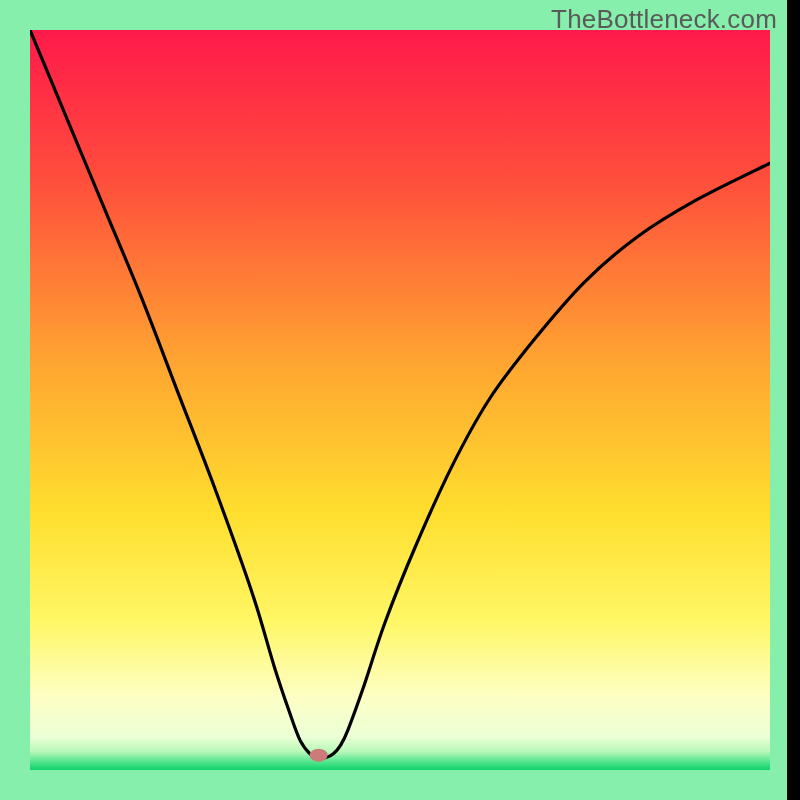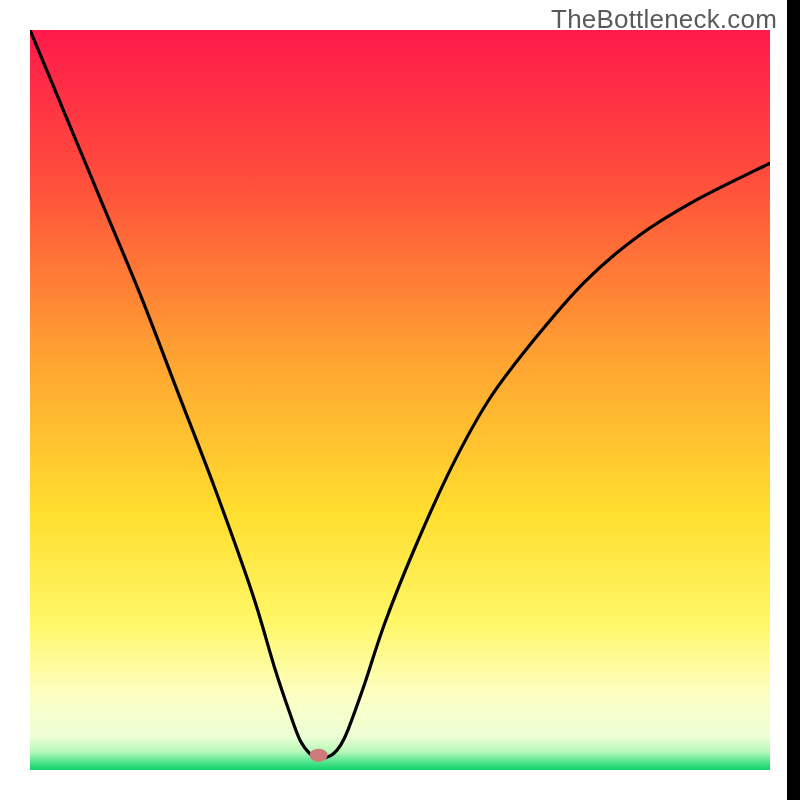--- a/index.html
+++ b/index.html
@@ -8,21 +8,21 @@
     width: 800px;
     height: 800px;
     background: #000;
     overflow: hidden;
     font-family: Arial, Helvetica, sans-serif;
   }
   .frame {
     position: relative;
     width: 787px;
     height: 800px;
-    background: #ffffff;
+    background: #86efac;
   }
   .plot {
     position: absolute;
     left: 30px;
     top: 30px;
     width: 740px;
     height: 740px;
   }
   .watermark {
     position: absolute;

